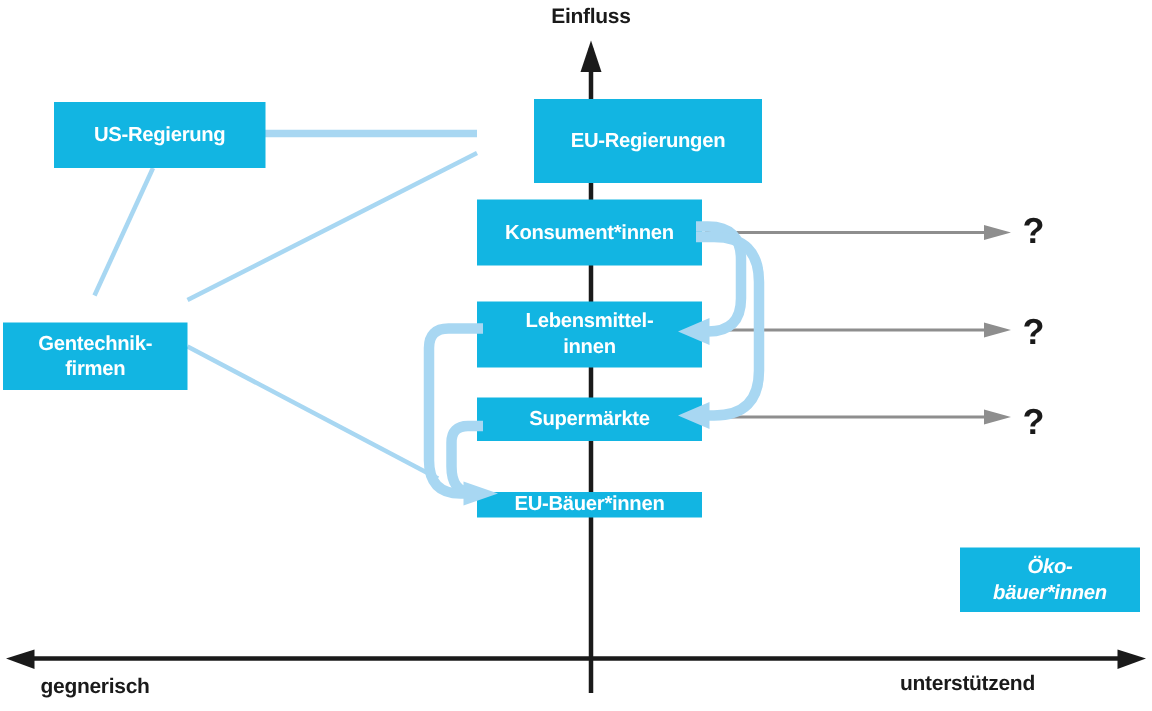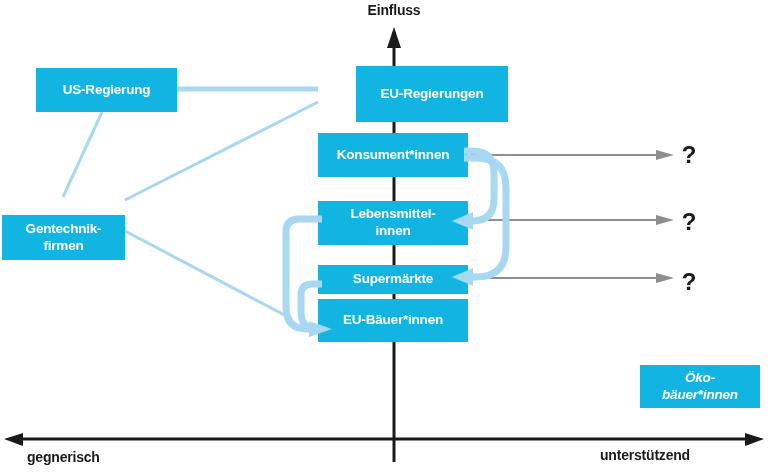--- a/index.html
+++ b/index.html
@@ -28,21 +28,21 @@
     text-align:center; font-weight:bold; font-size:13.5px;
     letter-spacing:-0.2px; line-height:1.25; white-space:pre-line;
   }
   .n-usreg   { left:36px;  top:68px;  width:141px; height:44px; }
   .n-eureg   { left:336px; top:66px;  width:152px; height:56px;margin-left:20px; }
   .n-kons    { left:318px; top:133px; width:150px; height:44px; }
   .n-gent    { left:2px;   top:187px; width:123px; height:45px;margin-top:28px; }
   .n-lebe    { left:318px; top:201px; width:150px; height:44px; }
   .n-supe    { left:318px; top:265px; width:150px; height:29px; }
   .n-usfa    { left:104px; top:316px; width:128px; height:29px; }
-  .n-eubau   { left:318px; top:299px; width:150px; height:43px; }
+  .n-eubau   { left:318px; top:328px; width:150px; height:17px; }
   .n-oeko    { left:640px; top:365px; width:120px; height:43px;font-style:italic; }
 
   .axis-label {
     position:absolute; z-index:2; color:var(--c-axis);
     font-weight:bold; font-size:14px; letter-spacing:-0.2px;
   }
   .lbl-einfluss { left:332px; top:2px;  width:124px; text-align:center; }
   .lbl-gegner   { left:27px;  top:449px; width:160px; text-align:left; }
   .lbl-unterst  { left:600px; top:447px; width:145px; text-align:left; }
 

